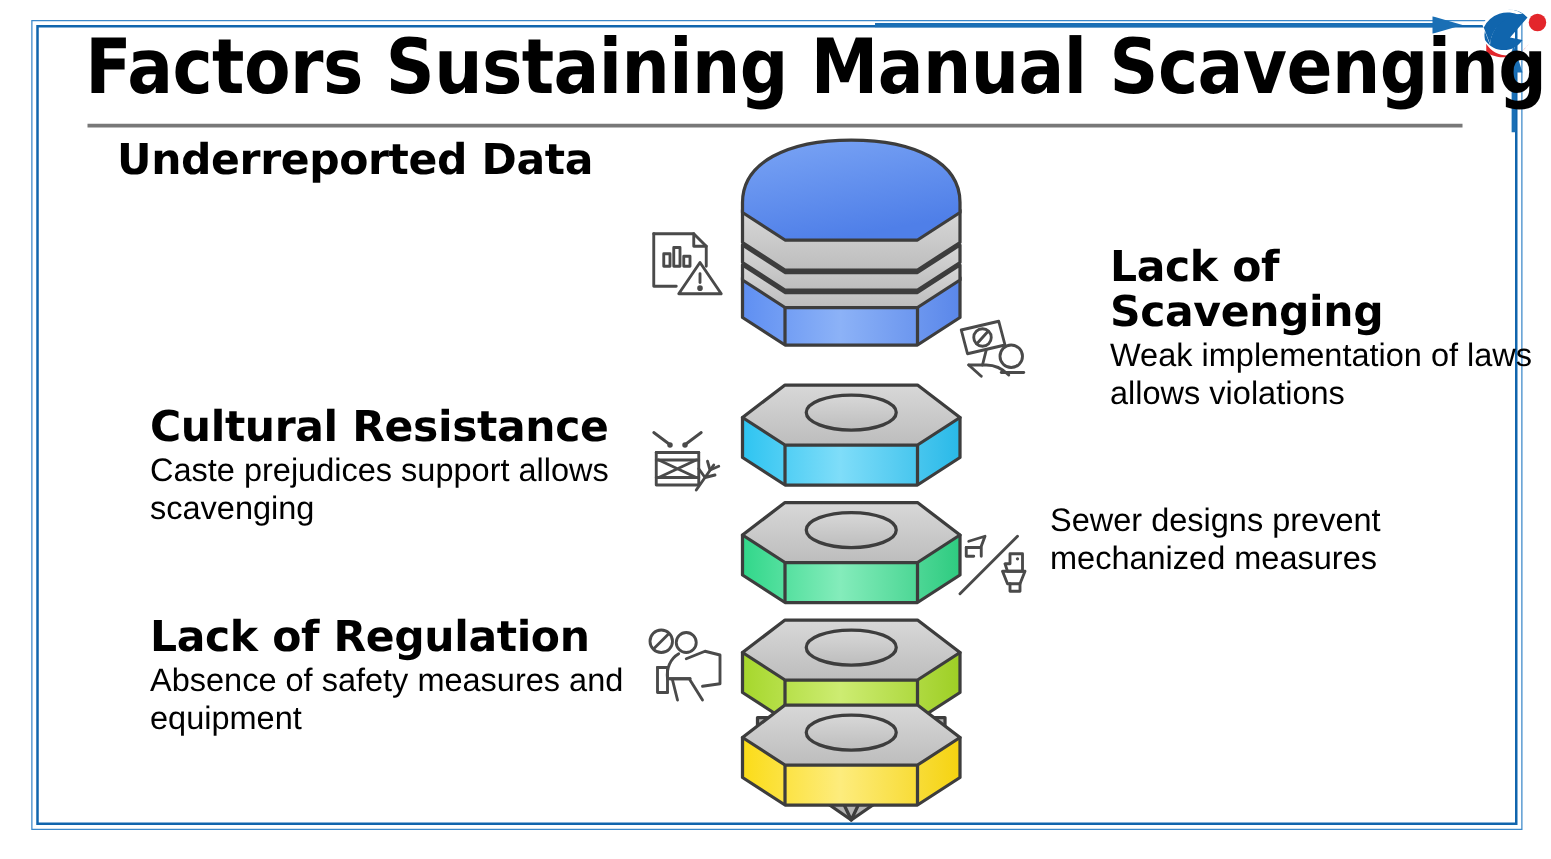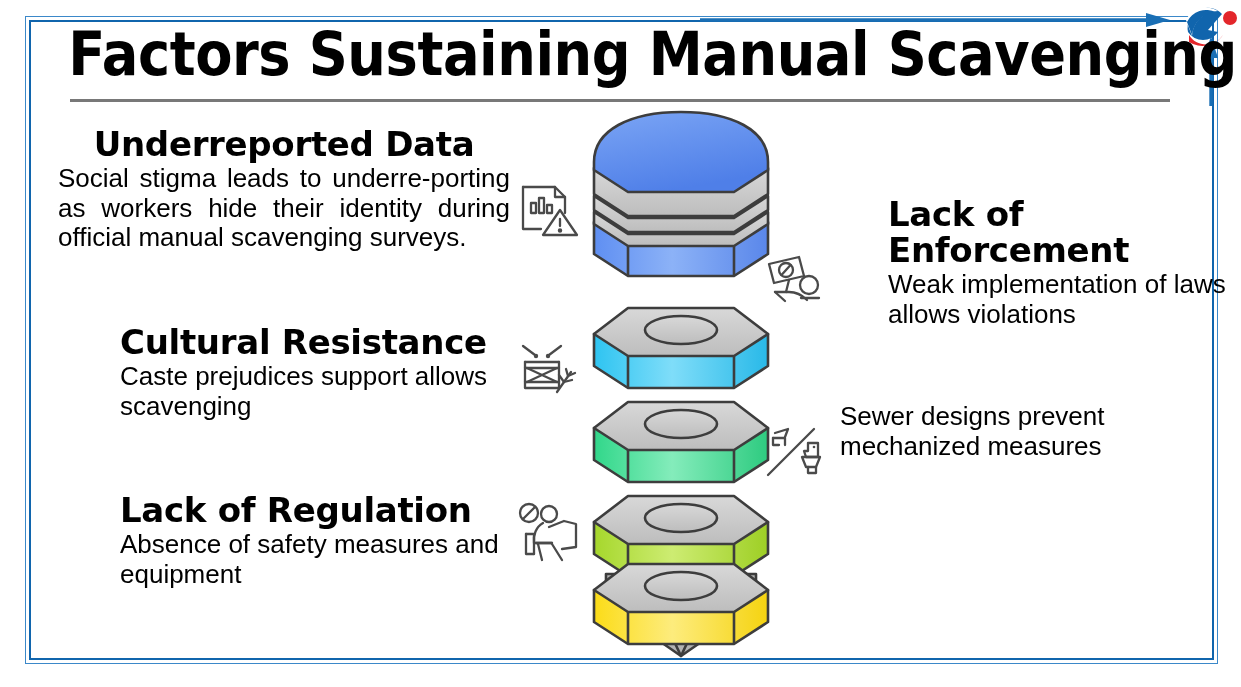--- a/index.html
+++ b/index.html
@@ -56,21 +56,21 @@
     font-size:26px; line-height:1.14; margin-top:2px;
     font-family:"Liberation Sans", sans-serif;
   }
   .align-r { text-align:left; }
   .align-l { text-align:left; }
   .just    { text-align:justify; text-align-last:left; }
 
   .f-icon { position:absolute; }
 
   
-  #factor-underreported { left:58px;  top:126px; width:452px; }
+  #factor-underreported { left:58px;  top:110px; width:452px; }
   #factor-cultural      { left:120px; top:324px; width:390px; }
   #factor-regulation    { left:120px; top:492px; width:390px; }
   #factor-enforcement   { left:888px; top:196px; width:345px; }
   #factor-sewer         { left:840px; top:400px; width:362px; }
 
   #icon-underreported { left:519px; top:183px; }
   #icon-cultural      { left:519px; top:342px; }
   #icon-regulation    { left:518px; top:502px; }
   #icon-enforcement   { left:765px; top:252px; }
   #icon-sewer         { left:766px; top:423px; }
@@ -177,21 +177,20 @@
     <path d="M6 512 L6 544 L40 566 L146 566 L180 544 L180 512 Z" fill="url(#gYellow)" transform="translate(0,-26)"></path>
     <line x1="40" y1="540" x2="40" y2="508" stroke="#3d3d3d"></line>
     <line x1="146" y1="540" x2="146" y2="508" stroke="#3d3d3d"></line>
     <path d="M40 460 L146 460 L180 486 L146 508 L40 508 L6 486 Z" fill="url(#gGray)"></path>
     <ellipse cx="93" cy="482" rx="36" ry="14" fill="url(#gGray)"></ellipse>
   </g>
 </svg>
 
 <div class="factor" id="factor-underreported">
   <div class="f-head" style="text-align:center;">Underreported Data</div>
-  <div class="f-body just">Social stigma leads to underre-porting as workers hide their identity during official manual scavenging surveys.</div>
 </div>
 <svg class="f-icon" id="icon-underreported" width="62" height="58" viewBox="0 0 62 58">
   <g fill="none" stroke="#4a4a4a" stroke-width="2.3" stroke-linejoin="round" stroke-linecap="round">
     <path d="M4 4 H36 L46 14 V30"></path>
     <path d="M4 4 V46 H22"></path>
     <path d="M36 4 V14 H46"></path>
     <rect x="12" y="20" width="5" height="10"></rect>
     <rect x="20" y="15" width="5" height="15"></rect>
     <rect x="28" y="22" width="5" height="8"></rect>
     <path d="M41 27 L58 52 H24 Z"></path>
@@ -231,21 +230,21 @@
     <path d="M31 25 L46 19 L58 22 L58 45 L44 47"></path>
     <path d="M8 32 H16 V52"></path>
     <path d="M8 32 V52 M8 52 H16"></path>
     <path d="M20 42 L24 58 M34 42 L44 58"></path>
     <path d="M18 41 L34 41"></path>
   </g>
 </svg>
 
 <div class="factor" id="factor-enforcement">
   <div class="f-head align-l">Lack of</div>
-  <div class="f-head align-l">Enforcement</div>
+  <div class="f-head align-l">Scavenging</div>
   <div class="f-body align-l">Weak implementation of laws allows violations</div>
 </div>
 <svg class="f-icon" id="icon-enforcement" width="62" height="58" viewBox="0 0 62 58">
   <g fill="none" stroke="#4a4a4a" stroke-width="2.3" stroke-linecap="round" stroke-linejoin="round">
     <path d="M4 12 L34 5 L39 24 L9 31 Z"></path>
     <circle cx="21" cy="18" r="7"></circle>
     <line x1="16.5" y1="23" x2="25.5" y2="13"></line>
     <line x1="24" y1="28" x2="21" y2="40"></line>
     <circle cx="44" cy="33" r="9"></circle>
     <path d="M10 40 L24 40 C32 40 38 44 42 48"></path>

